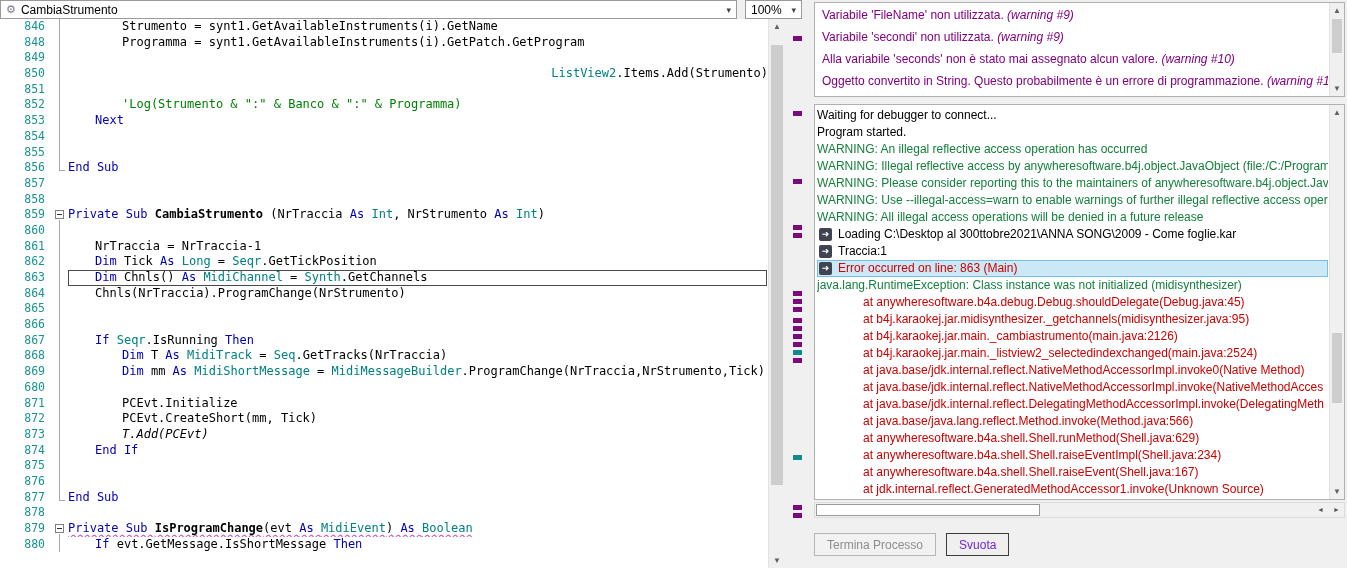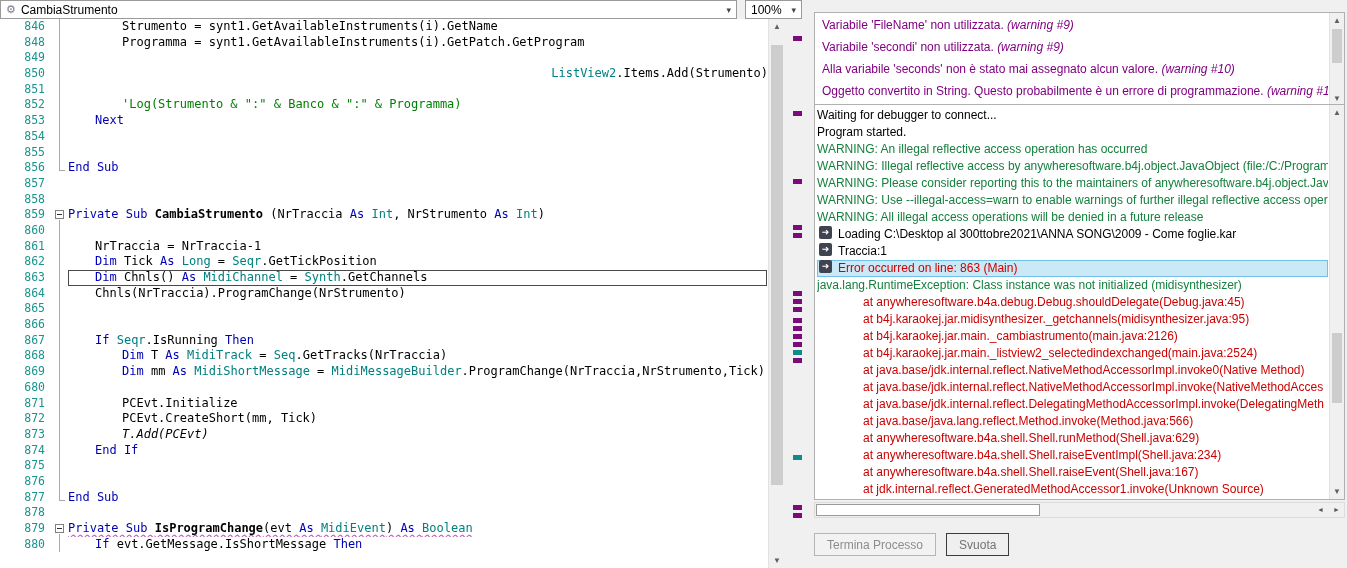--- a/index.html
+++ b/index.html
@@ -45,53 +45,53 @@
   .varrow { position:absolute; left:0; right:0; height:15px; text-align:center; font-size:8px;
             color:#606060; line-height:15px; }
   .varrow.top { top:0; } .varrow.bottom { bottom:0; }
   .vthumb { position:absolute; left:2px; right:2px; background:#cdcdcd; }
 
   .marks-strip { position:absolute; left:786px; top:19px; width:23px; height:549px; background:#f0f0f0; }
   .mark { position:absolute; left:7px; width:9px; height:5px; }
 
   
   .right-region { position:absolute; left:811px; top:0; width:536px; height:568px; }
-  .warnings-panel { position:absolute; left:3px; right:2px; top:12px; height:95px; background:#fff;
+  .warnings-panel { position:absolute; left:3px; right:2px; top:2px; height:95px; background:#fff;
                     border:1px solid #b0b0b0; }
   .warnings-list { position:absolute; left:1px; top:1px; right:16px; bottom:1px; overflow:hidden; }
   .warning-row { height:22px; line-height:22px; padding-left:6px; color:#800080; font-size:12px;
                  white-space:nowrap; overflow:hidden; }
   .warning-tag { font-style:italic; }
   .warnings-vscroll { right:0; top:0; width:15px; height:93px; }
 
   .log-panel { position:absolute; left:3px; right:2px; top:104px; height:396px; background:#fff;
                border:1px solid #b0b0b0; }
   .log-list { position:absolute; left:2px; top:2px; right:16px; bottom:2px; overflow:hidden; font-size:12px; }
-  .log-row { height:17px; line-height:17px; white-space:nowrap; display:flex; overflow:hidden; }
+  .log-row { height:17px; line-height:17px; white-space:nowrap; display:flex; align-items:center; overflow:hidden; }
   .log-row.plain { color:#000; }
   .log-row.error { color:#15803d; }
   .log-row.trace { color:#cc0000; padding-left:46px; }
   .log-row.link  { color:#000; }
   .log-row.link-error { color:#cc0000; }
   .log-row.sel { background:#cbe8f6; box-shadow:inset 0 0 0 1px #70c0e7; }
   .goto-icon { display:inline-flex; align-items:center; justify-content:center; width:13px; height:13px;
                background:#3f4450; color:#fff; font-size:9px; border-radius:2px; margin:0 6px 0 2px; flex:none; }
   .log-vscroll { right:0; top:0; width:15px; height:394px; }
 
   .hscroll { position:absolute; left:3px; right:2px; top:502px; height:16px; background:#f0f0f0;
              border:1px solid #dcdcdc; }
   .hthumb { position:absolute; left:1px; top:1px; bottom:1px; width:224px; background:#fff;
             border:1px solid #9a9a9a; }
   .harrow { position:absolute; top:0; bottom:0; width:15px; text-align:center; font-size:7px;
             line-height:14px; color:#555; }
   .harrow.left { right:16px; } .harrow.right { right:0; }
 
   .btn-row { position:absolute; left:3px; top:533px; display:flex; gap:10px; }
   .btn { font-family:"Liberation Sans", sans-serif; font-size:12px; height:23px; padding:0 12px;
-         background:#f2f2f2; border:1px solid #b5b5b5; color:#737373; }
+         background:#f2f2f2; border:1px solid #b5b5b5; color:#6d28d9; }
   .btn.disabled { color:#8d8d8d; }
   .btn.primary { border:1px solid #3c3c3c; background:#efefef; }
 </style>
 </head>
 <body>
 
 <div class="app">
 
   <div class="editor-region">
     <div class="toolbar">

